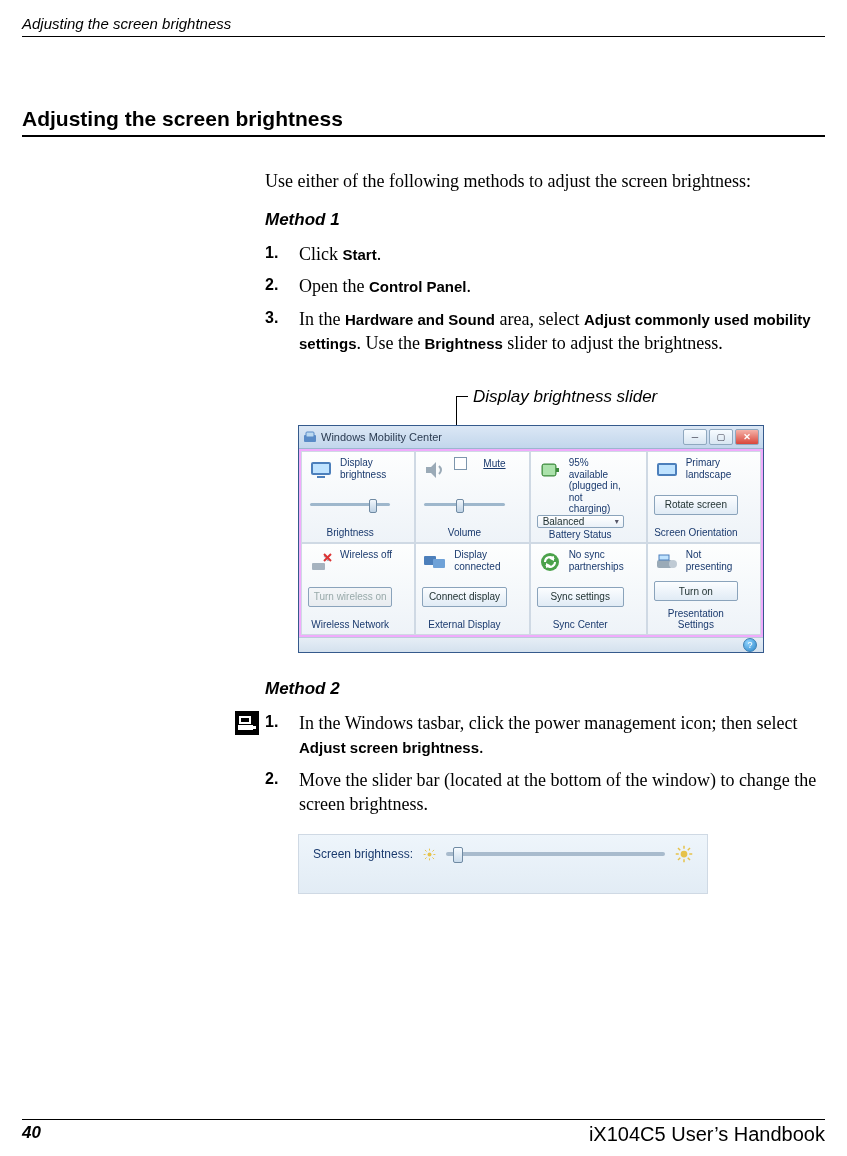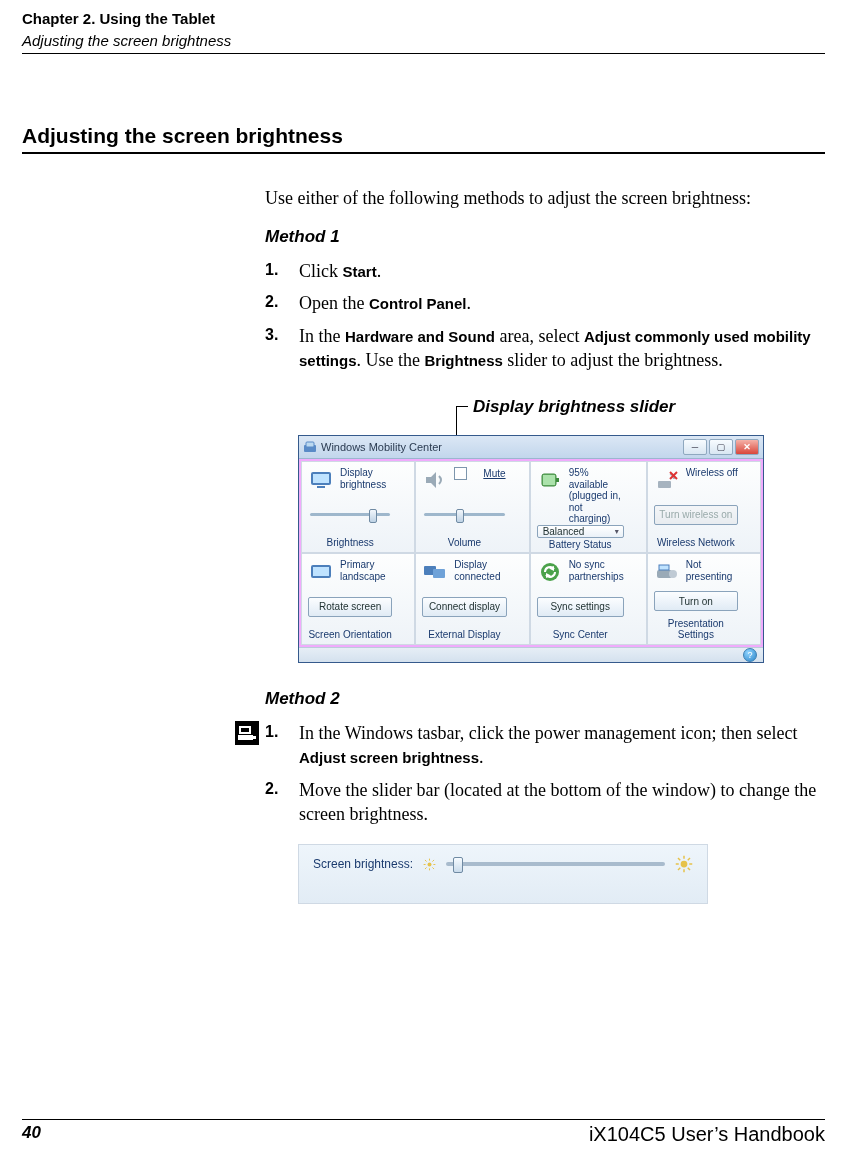--- a/index.html
+++ b/index.html
@@ -74,22 +74,21 @@
     flex: 1;
   }
   .sbold {
     font-family: Arial, Helvetica, sans-serif;
     font-weight: bold;
     font-size: 15px;
   }
   .callout-row {
     position: relative;
     height: 38px;
-    margin-top: 25px;
-    font-weight: bold;
+    margin-top: 32px;
   }
   .callout-label {
     position: absolute;
     left: 208px;
     top: 0;
     font-family: Arial, Helvetica, sans-serif;
     font-style: italic;
     font-size: 17px;
   }
   .callout-line-v {
@@ -298,21 +297,20 @@
     padding-top: 3px;
   }
   .pf-left{font-weight:bold;font-style:italic;font-size:17px;}
   .pf-right{font-size:20px;}
 </style>
 </head>
 <body>
 
 <div class="page">
 
-  <div class="chapter-head">Chapter 2. Using the Tablet</div>
   <div class="chapter-sub">Adjusting the screen brightness</div>
 
   <div class="sec-head">Adjusting the screen brightness</div>
 
   <div class="content">
 
     <div class="intro">Use either of the following methods to adjust the screen brightness:</div>
 
     <div class="method-h">Method 1</div>
 
@@ -412,44 +410,44 @@
               <span>Balanced</span>
               <span class="tri">▾</span>
             </div>
           <div class="mc-caption">Battery Status</div>
         </div>
 
         <div class="mc-tile">
           <div class="mc-top">
             <div class="mc-ticon">
               <svg viewBox="0 0 24 24">
+                  <rect x="2" y="5" width="20" height="13" rx="2" fill="#4c7fbb"></rect>
+                  <rect x="4" y="7" width="16" height="9" fill="#bfe3ff"></rect>
+                </svg>
+            </div>
+            <div class="mc-label">Primary landscape</div>
+          </div>
+          <div class="mc-btn">Rotate screen</div>
+          <div class="mc-caption">Screen Orientation</div>
+        </div>
+
+        <div class="mc-tile">
+          <div class="mc-top">
+            <div class="mc-ticon">
+              <svg viewBox="0 0 24 24">
                   <rect x="3" y="13" width="13" height="7" rx="1" fill="#a6b3bf"></rect>
                   <path d="M15 6 Q19 7 19 11" stroke="#a6b3bf" fill="none" stroke-width="2"></path>
                   <line x1="15" y1="4" x2="22" y2="11" stroke="#d33" stroke-width="2"></line>
                   <line x1="22" y1="4" x2="15" y2="11" stroke="#d33" stroke-width="2"></line>
                 </svg>
             </div>
             <div class="mc-label">Wireless off</div>
           </div>
           <div class="mc-btn disabled">Turn wireless on</div>
           <div class="mc-caption">Wireless Network</div>
-        </div>
-
-        <div class="mc-tile">
-          <div class="mc-top">
-            <div class="mc-ticon">
-              <svg viewBox="0 0 24 24">
-                  <rect x="2" y="5" width="20" height="13" rx="2" fill="#4c7fbb"></rect>
-                  <rect x="4" y="7" width="16" height="9" fill="#bfe3ff"></rect>
-                </svg>
-            </div>
-            <div class="mc-label">Primary landscape</div>
-          </div>
-          <div class="mc-btn">Rotate screen</div>
-          <div class="mc-caption">Screen Orientation</div>
         </div>
 
         <div class="mc-tile">
           <div class="mc-top">
             <div class="mc-ticon">
               <svg viewBox="0 0 24 24">
                   <rect x="1" y="6" width="12" height="9" rx="1" fill="#4c7fbb"></rect>
                   <rect x="10" y="9" width="12" height="9" rx="1" fill="#6fa2d8"></rect>
                 </svg>
             </div>

